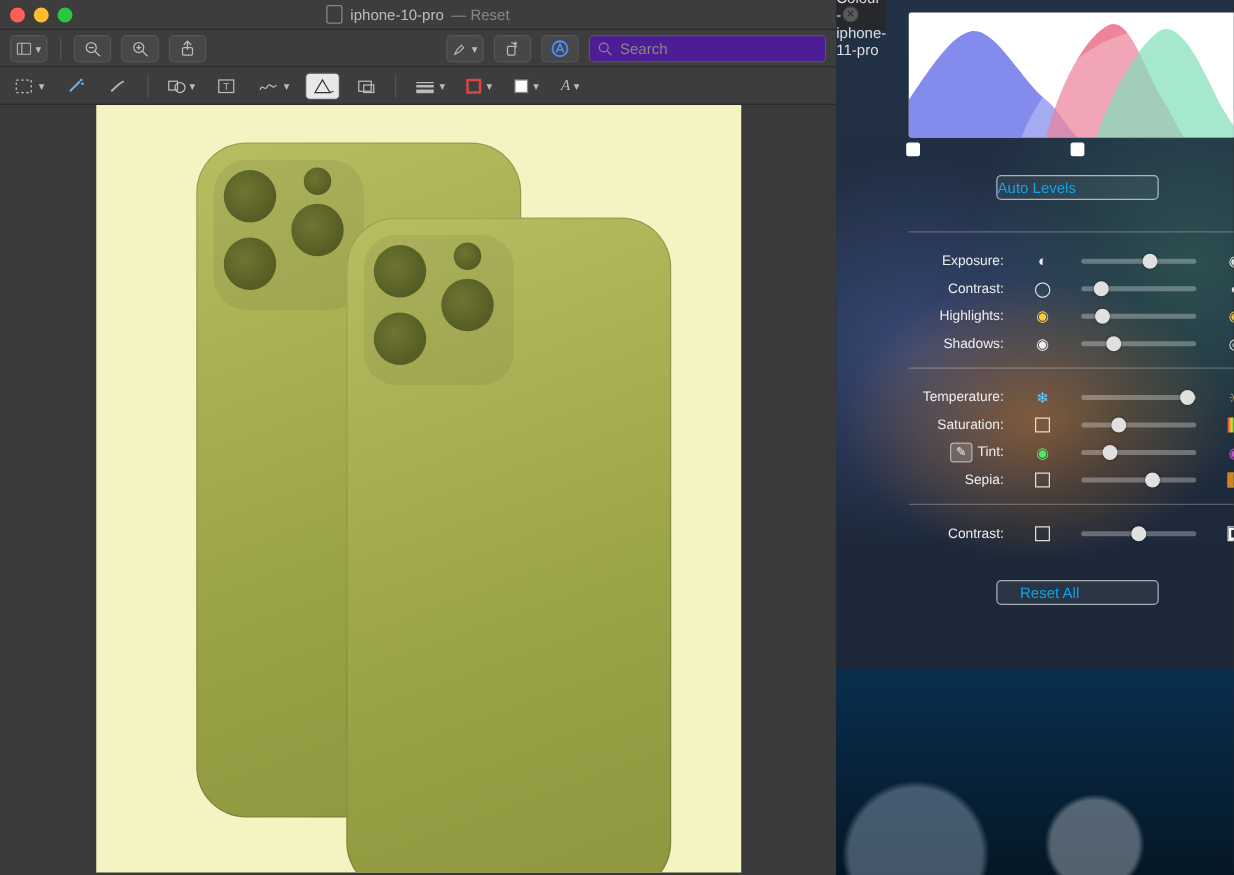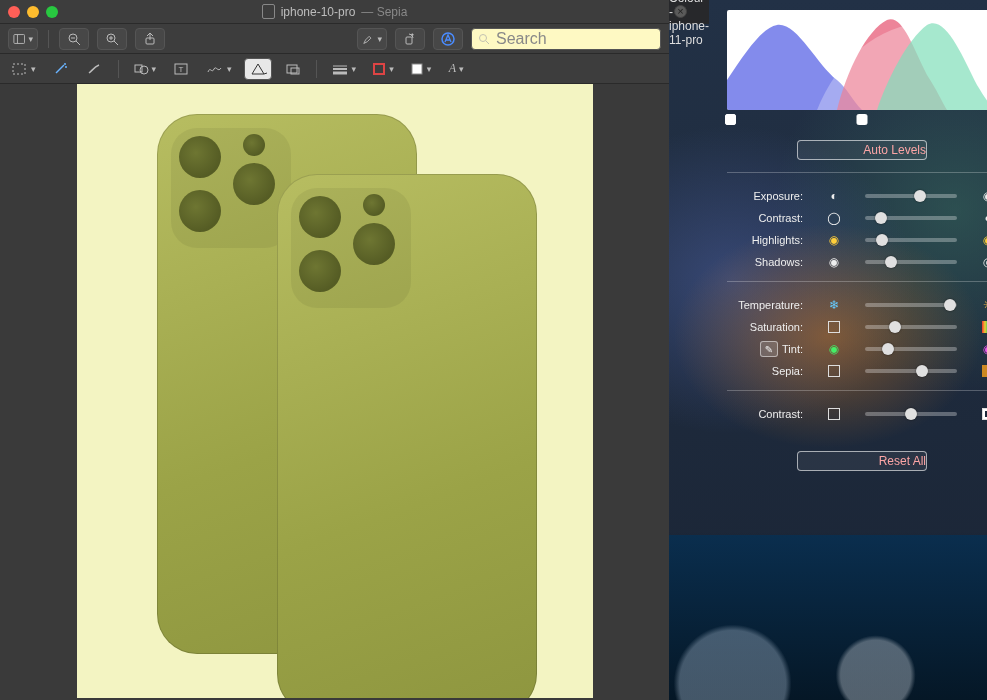--- a/index.html
+++ b/index.html
@@ -38,22 +38,22 @@
   background: #474747; display: flex; align-items: center; justify-content: center;
   color: #bbb; font-size: 12px; padding: 0 4px;
 }
 .tbtn.flat { border: none; background: transparent; }
 .tbtn.sq { width: 30px; }
 .tbtn.active { background: #e8e8e8; color: #222; }
 .tbtn svg { display: block; }
 .tb-sep { flex: 0 0 1px; height: 18px; background: #555; margin: 0 2px; }
 .search {
   height: 22px; flex: 1; border: 1px solid #555; border-radius: 4px;
-  background: #fef9c3; display: flex; align-items: center; padding: 0 6px; gap: 6px;
-  color: #888; font-size: 16px;
+  background: #4c1d95; display: flex; align-items: center; padding: 0 6px; gap: 6px;
+  color: #888; font-size: 12px;
 }
 .search svg { opacity: .7; }
 .canvas {
   flex: 1; position: relative;
   display: flex; align-items: flex-start; justify-content: center;
   padding-top: 0; background: #3a3a3a;
 }
 .image-surface {
   margin-top: 0; width: 516px; height: 614px; background: #f3f4c2;
   position: relative; overflow: hidden;
@@ -127,23 +127,23 @@
 .histogram svg { position: absolute; inset: 0; width: 100%; height: 100%; }
 .levels-track {
   width: 270px; height: 16px; margin: 0 auto; position: relative;
 }
 .levels-track .lh {
   position: absolute; top: 2px; width: 11px; height: 11px; border: 1px solid #fff;
   background: #fff; border-radius: 2px;
 }
 .lh.l { left: -2px; } .lh.m { left: 50%; transform: translateX(-50%); } .lh.r { right: -2px; }
 .wide-btn {
-  display: block; width: 130px; margin: 12px auto 12px auto; height: 20px;
+  display: block; width: 130px; margin: 12px auto 25px auto; height: 20px;
   border: 1px solid rgba(255,255,255,.6); background: rgba(255,255,255,.06);
-  color: #fca5a5; font-size: 12px; border-radius: 4px; text-align: right; line-height: 18px;
+  color: #0ea5e9; font-size: 12px; border-radius: 4px; text-align: left; line-height: 18px;
 }
 .hr { height: 1px; background: rgba(255,255,255,.25); margin: 8px 0 12px 0; }
 .slider-row {
   display: grid; grid-template-columns: 76px 18px 1fr 18px; align-items: center;
   gap: 22px; height: 22px; font-size: 11px; color: #eee;
 }
 .slider-row .lab { text-align: right; }
 .slider-row .icoL, .slider-row .icoR {
   display: flex; align-items: center; justify-content: center; font-size: 12px;
 }
@@ -181,21 +181,21 @@
 
     <div class="titlebar">
       <div class="traffic-lights">
         <div class="tl red"></div>
         <div class="tl yellow"></div>
         <div class="tl green"></div>
       </div>
       <div class="title-wrap">
         <span class="doc-icon"></span>
         <span>iphone-10-pro</span>
-        <span class="edited">— Sepia</span>
+        <span class="edited">— Reset</span>
       </div>
     </div>
 
     <div class="toolbar1">
       <div class="tbtn sq chev">
         <svg width="14" height="14" viewBox="0 0 14 14">
           <rect x="1" y="2" width="12" height="10" rx="1" fill="none" stroke="#bbb"></rect>
           <line x1="5" y1="2" x2="5" y2="12" stroke="#bbb"></line>
         </svg>
       </div>

